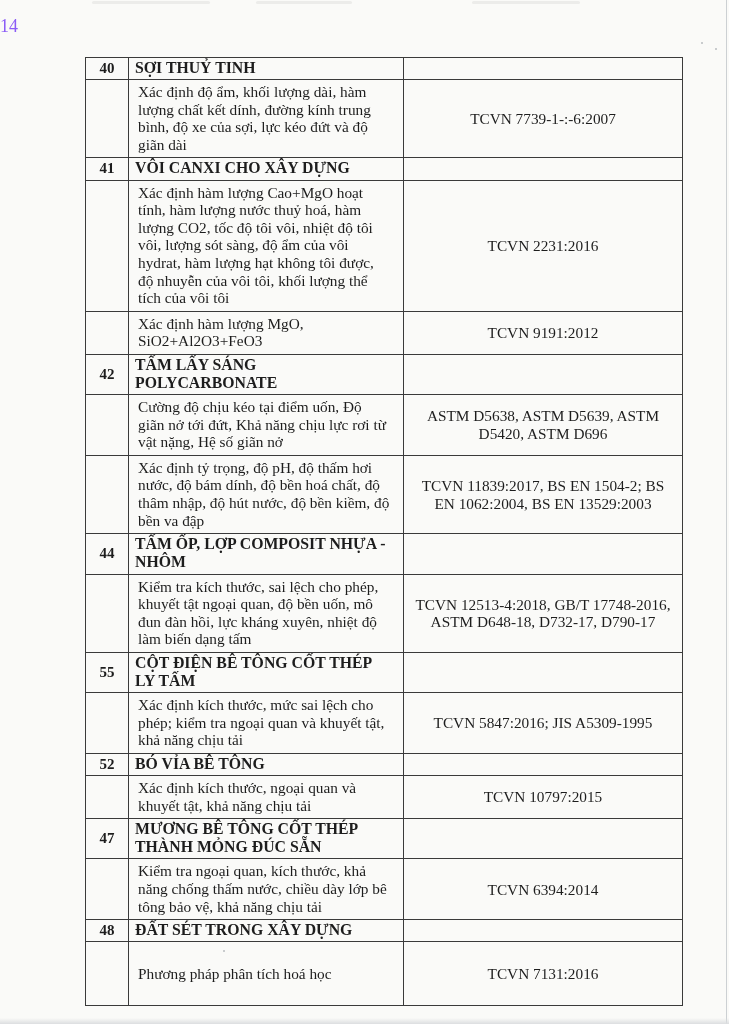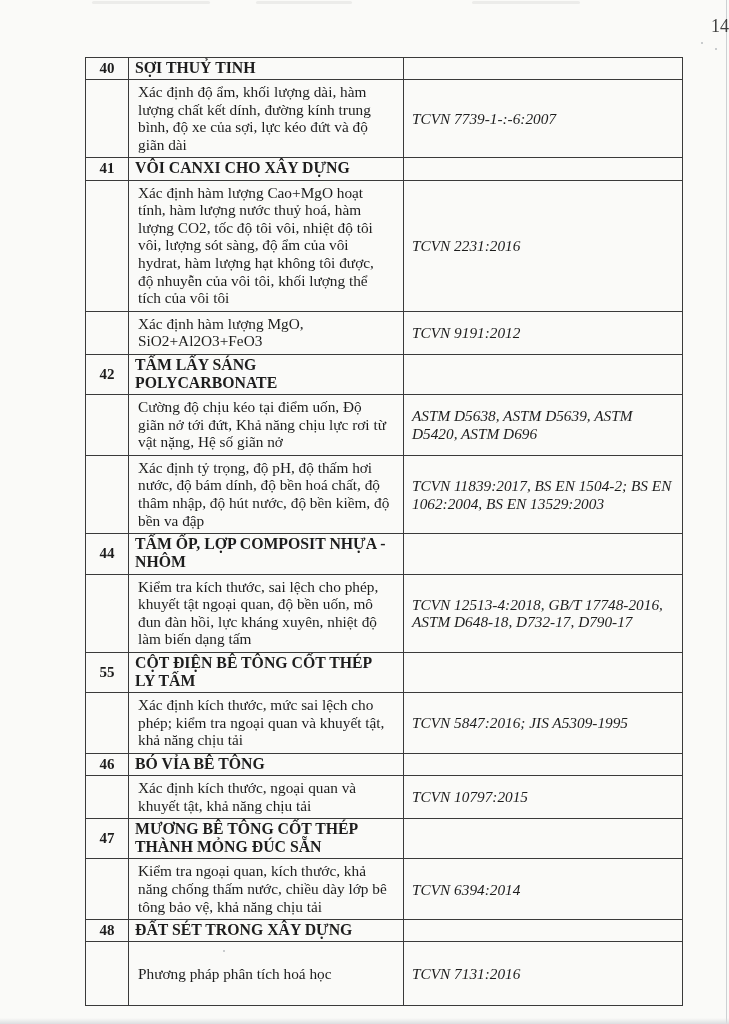--- a/index.html
+++ b/index.html
@@ -17,23 +17,23 @@
     background: var(--paper);
     overflow: hidden;
     font-family: "Liberation Serif", "DejaVu Serif", serif;
     color: var(--ink);
   }
   .page-number {
     position: absolute;
     top: 16px;
     left: 0;
     width: 100%;
-    text-align: right;
+    text-align: left;
     font-size: 18px;
-    color: #404040;
+    color: #8b5cf6;
   }
   table.standards-table {
     position: absolute;
     left: 85px;
     top: 57px;
     width: 597px;
     border-collapse: collapse;
     table-layout: fixed;
     font-size: 15.3px;
     line-height: 1.15;
@@ -57,24 +57,23 @@
     padding: 1px 12px 2px 6px;
     vertical-align: middle;
     margin-left: 37px;
   }
   .desc-cell {
     padding: 3px 12px 4px 9px;
     vertical-align: middle;
     white-space: pre-line;
   }
   .std-cell {
-    text-align: left;
+    text-align: center;
     vertical-align: middle;
     padding: 2px 8px;
-    font-style: italic;
   }
   tr.tall td { height: 56px; }
   
   .edge-line {
     position: absolute;
     left: 726px; top: 0;
     width: 1px; height: 100%;
     background: var(--edge);
   }
   .bottom-shadow {
@@ -194,21 +193,21 @@
       <td class="std-cell"></td>
     </tr>
 
     <tr>
       <td class="num-cell"></td>
       <td class="desc-cell">Xác định kích thước, mức sai lệch cho phép; kiểm tra ngoại quan và khuyết tật, khả năng chịu tải</td>
       <td class="std-cell">TCVN 5847:2016; JIS A5309-1995</td>
     </tr>
 
     <tr>
-      <td class="num-cell">46</td>
+      <td class="num-cell">52</td>
       <td class="title-cell">BÓ VỈA BÊ TÔNG</td>
       <td class="std-cell"></td>
     </tr>
 
     <tr>
       <td class="num-cell"></td>
       <td class="desc-cell">Xác định kích thước, ngoại quan và khuyết tật, khả năng chịu tải</td>
       <td class="std-cell">TCVN 10797:2015</td>
     </tr>
 

